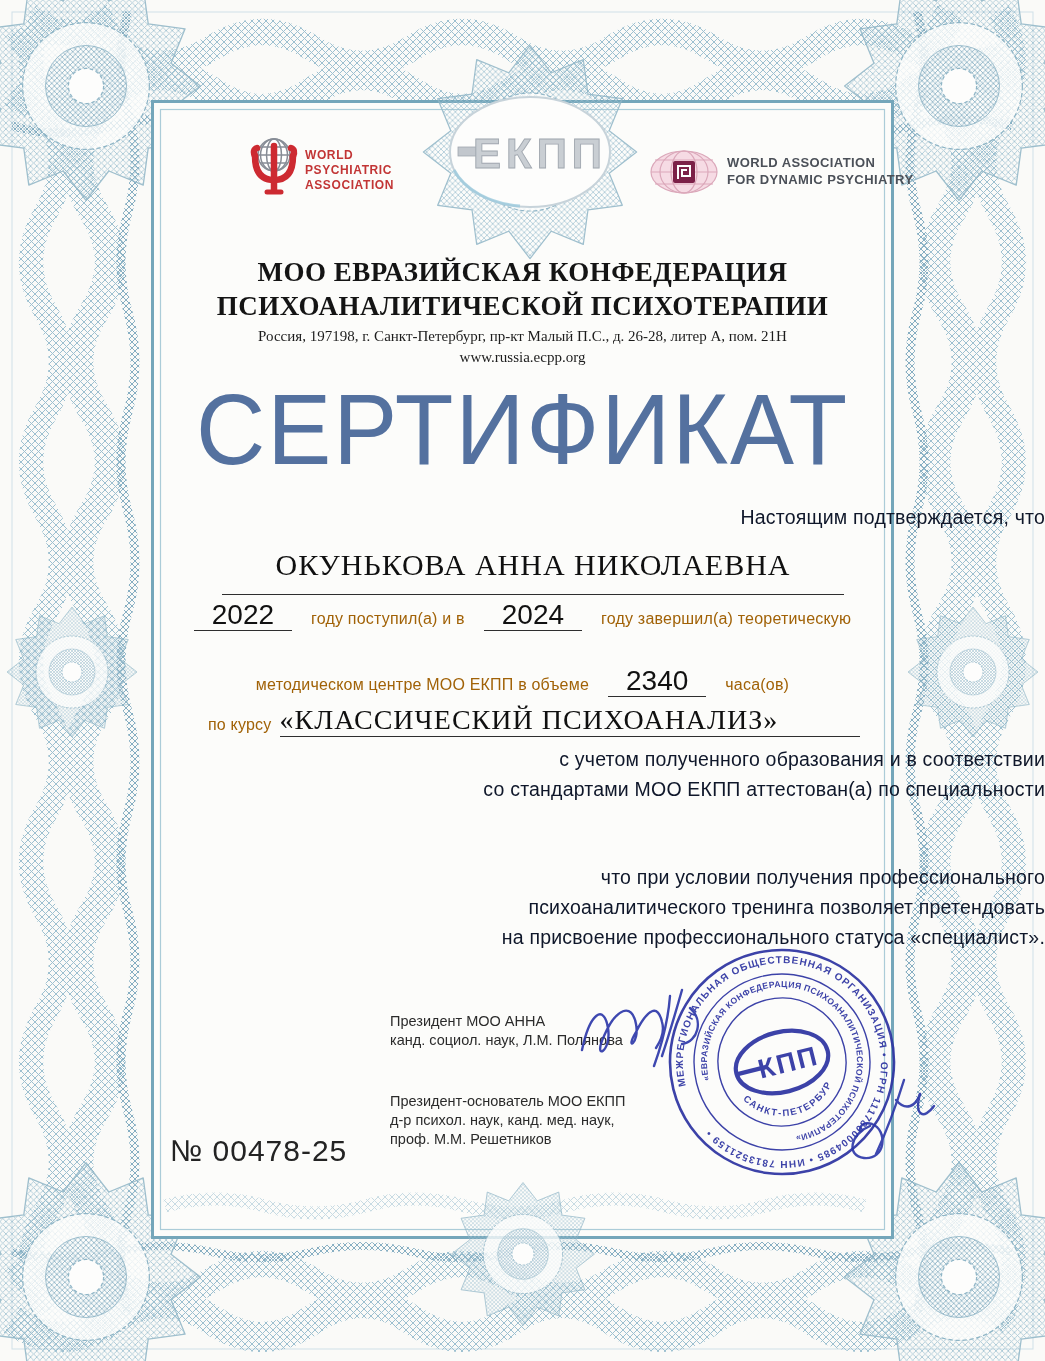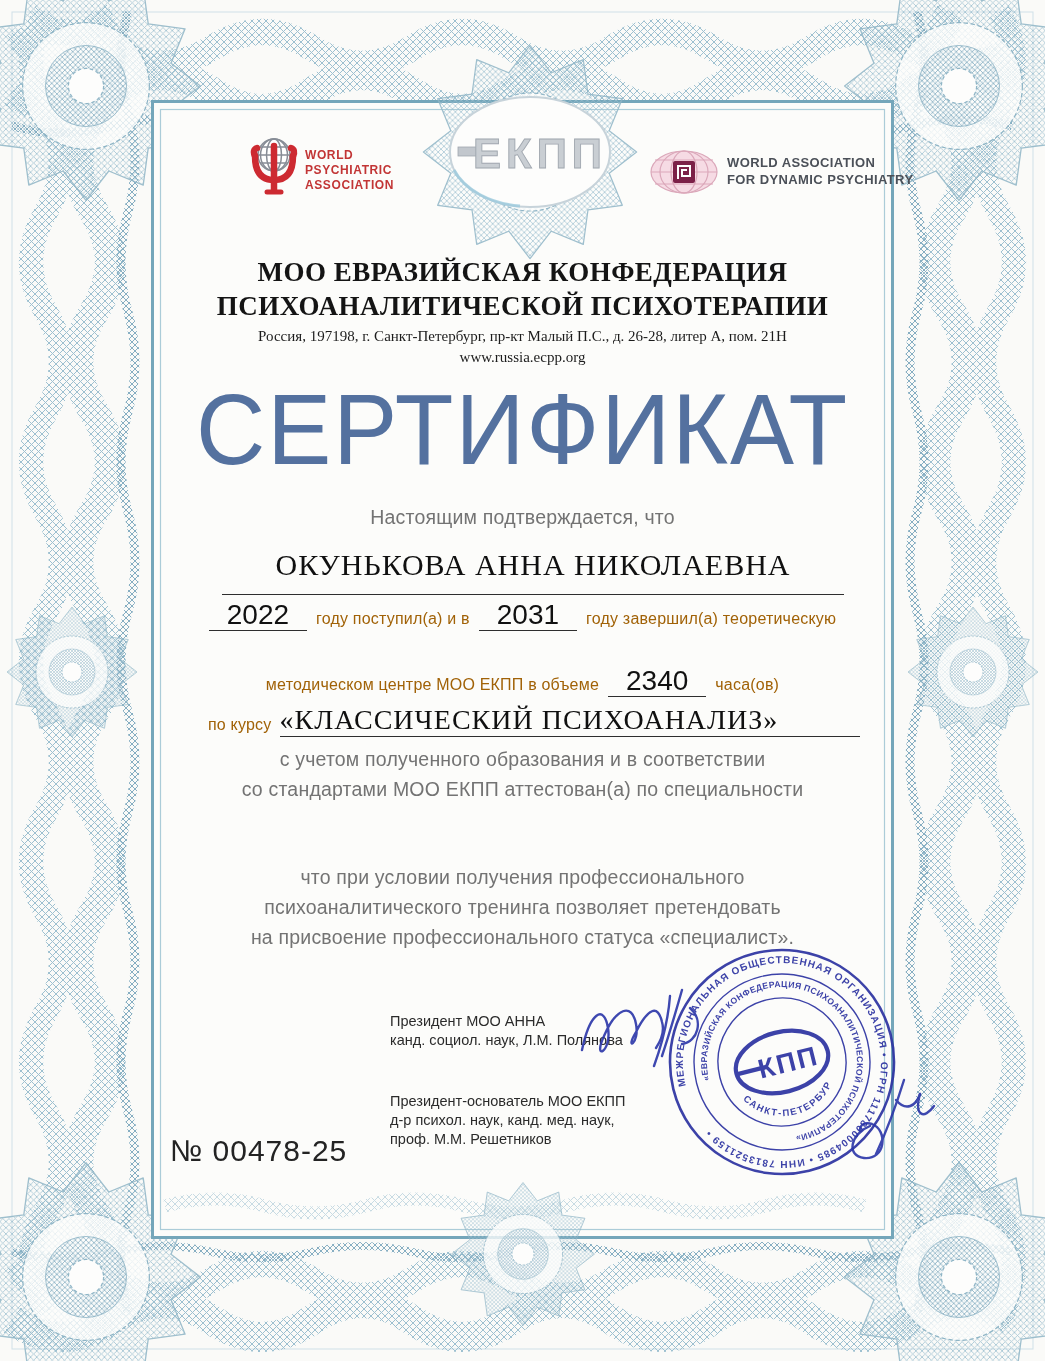--- a/index.html
+++ b/index.html
@@ -5,22 +5,22 @@
   html,body{margin:0;padding:0;background:#e9e9e7;}
   .page{position:relative;width:1045px;height:1361px;margin:0 auto;background:#fafaf8;
         font-family:"Liberation Sans",sans-serif;color:#222;overflow:hidden;}
   .abs{position:absolute;}
   .center{left:0;right:0;text-align:center;}
   .serif{font-family:"Liberation Serif",serif;}
   .org-line{font-size:27px;letter-spacing:.5px;color:#141414;line-height:33px;font-weight:600;}
   .addr{font-size:15px;color:#1c1c1c;}
   .title{top:372px;font-size:100px;color:#54719f;letter-spacing:2px;transform:scaleX(.96);
          font-weight:400;white-space:nowrap;}
-  .bodyline{font-size:19.5px;color:#737373;letter-spacing:.2px;}
-  .row{display:flex;justify-content:center;align-items:flex-end;gap:9px;}
+  .bodyline{font-size:19.5px;color:#0f172a;letter-spacing:.2px;text-align:right;}
+  .row{display:flex;justify-content:center;align-items:flex-end;gap:19px;}
   .t{font-size:16px;color:#a16207;padding-bottom:3px;letter-spacing:.2px;}
   .blank{font-size:28px;font-weight:500;color:#111;border-bottom:1.6px solid #2e2e2e;
          padding:0 18px;line-height:30px;}
   .name-field{top:548px;left:222px;width:622px;text-align:center;
               border-bottom:1.6px solid #2e2e2e;padding-bottom:12px;}
   .name-text{font-size:30px;letter-spacing:1px;color:#101010;}
   .course-row{top:704px;left:208px;width:652px;display:flex;align-items:flex-end;}
   .course-line{flex:1;text-align:left;border-bottom:1.6px solid #2e2e2e;
                font-size:28px;letter-spacing:1px;margin-left:8px;color:#101010;}
   .spec-field{top:806px;left:215px;width:636px;text-align:center;
@@ -147,21 +147,21 @@
 
   <div class="abs center bodyline" style="top:506px;font-weight:500">Настоящим подтверждается, что</div>
 
   <div class="abs name-field">
     <span class="serif name-text">ОКУНЬКОВА АННА НИКОЛАЕВНА</span>
   </div>
 
   <div class="abs row" style="top:600px;left:152px;width:741px">
     <span class="blank">2022</span>
     <span class="t">году поступил(а) и в</span>
-    <span class="blank">2031</span>
+    <span class="blank">2024</span>
     <span class="t">году завершил(а) теоретическую</span>
   </div>
 
 
   <div class="abs row" style="top:666px;left:152px;width:741px">
     <span class="t">методическом центре МОО ЕКПП в объеме</span>
     <span class="blank">2340</span>
     <span class="t">часа(ов)</span>
   </div>
 

